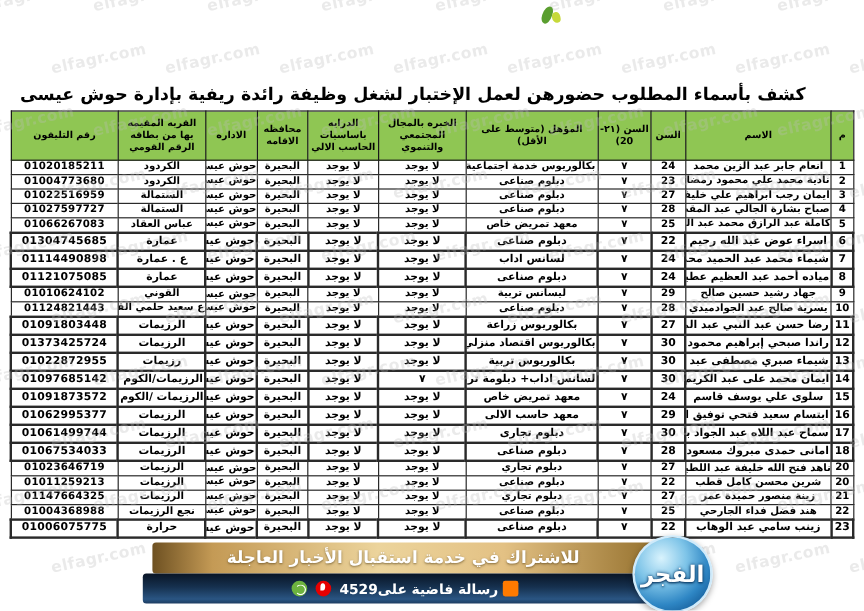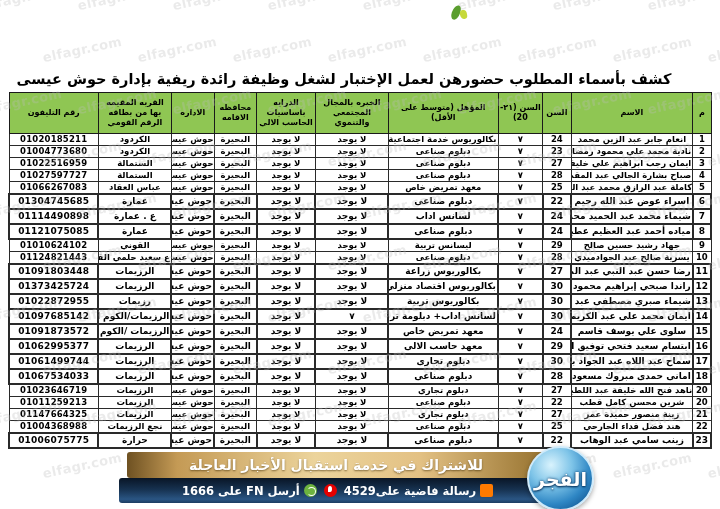--- a/index.html
+++ b/index.html
@@ -492,21 +492,20 @@
       </tbody>
   </table>
 
   <div class="banner">
     <div class="gold-bar">
       <span>للاشتراك في خدمة استقبال الأخبار العاجلة</span>
     </div>
     <div class="navy-bar">
       <span class="seg">
         <span class="ic ic-etisalat"></span>
-        <span>أرسل FN على 1666</span>
       </span>
       <span class="seg">
         <span class="ic ic-vodafone"></span>
       </span>
       <span class="seg">
         <span class="ic ic-mobinil"></span>
         <span>رسالة فاضية على4529</span>
       </span>
     </div>
     <div class="sphere">

